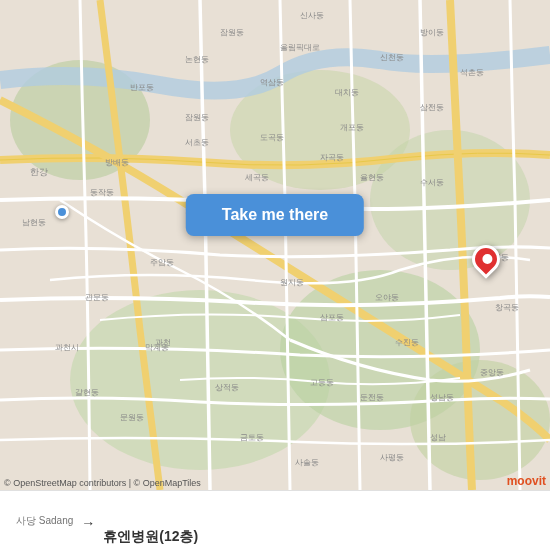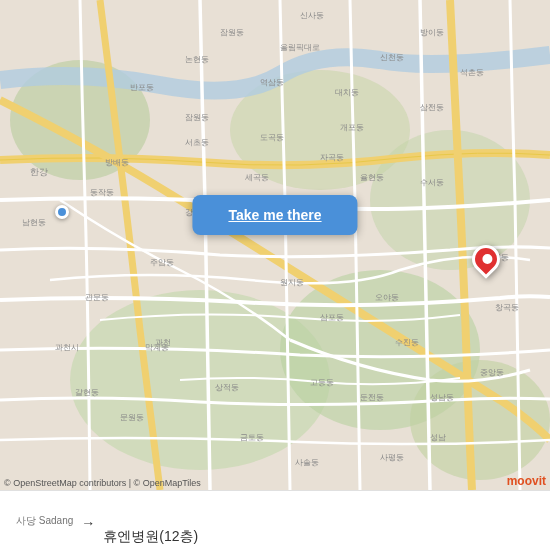--- a/index.html
+++ b/index.html
@@ -20,26 +20,25 @@
       transform: translate(-50%, -50%);
       margin-top: -30px;
     }
 
     .take-me-there-btn {
       background: #4a90d9;
       color: white;
       border: none;
       border-radius: 8px;
       padding: 12px 36px;
-      font-size: 14px;
+      font-size: 16px;
       font-weight: bold;
       cursor: pointer;
       box-shadow: 0 2px 8px rgba(0,0,0,0.3);
       white-space: nowrap;
-      text-decoration: underline;
     }
 
     .origin-dot {
       position: absolute;
       left: 55px;
       top: 205px;
       width: 14px;
       height: 14px;
       background: #4a90d9;
       border-radius: 50%;
@@ -111,21 +110,21 @@
 
     .footer-origin {
       font-size: 10px;
       color: #737373;
       font-weight: 500;
     }
 
     .footer-dest {
       font-size: 14px;
       color: #333;
-      font-weight: 400;
+      font-weight: 700;
       margin-top: 32px;
     }
 
     
     .map-bg {
       position: absolute;
       top: 0; left: 0;
       width: 100%;
       height: 100%;
     }

